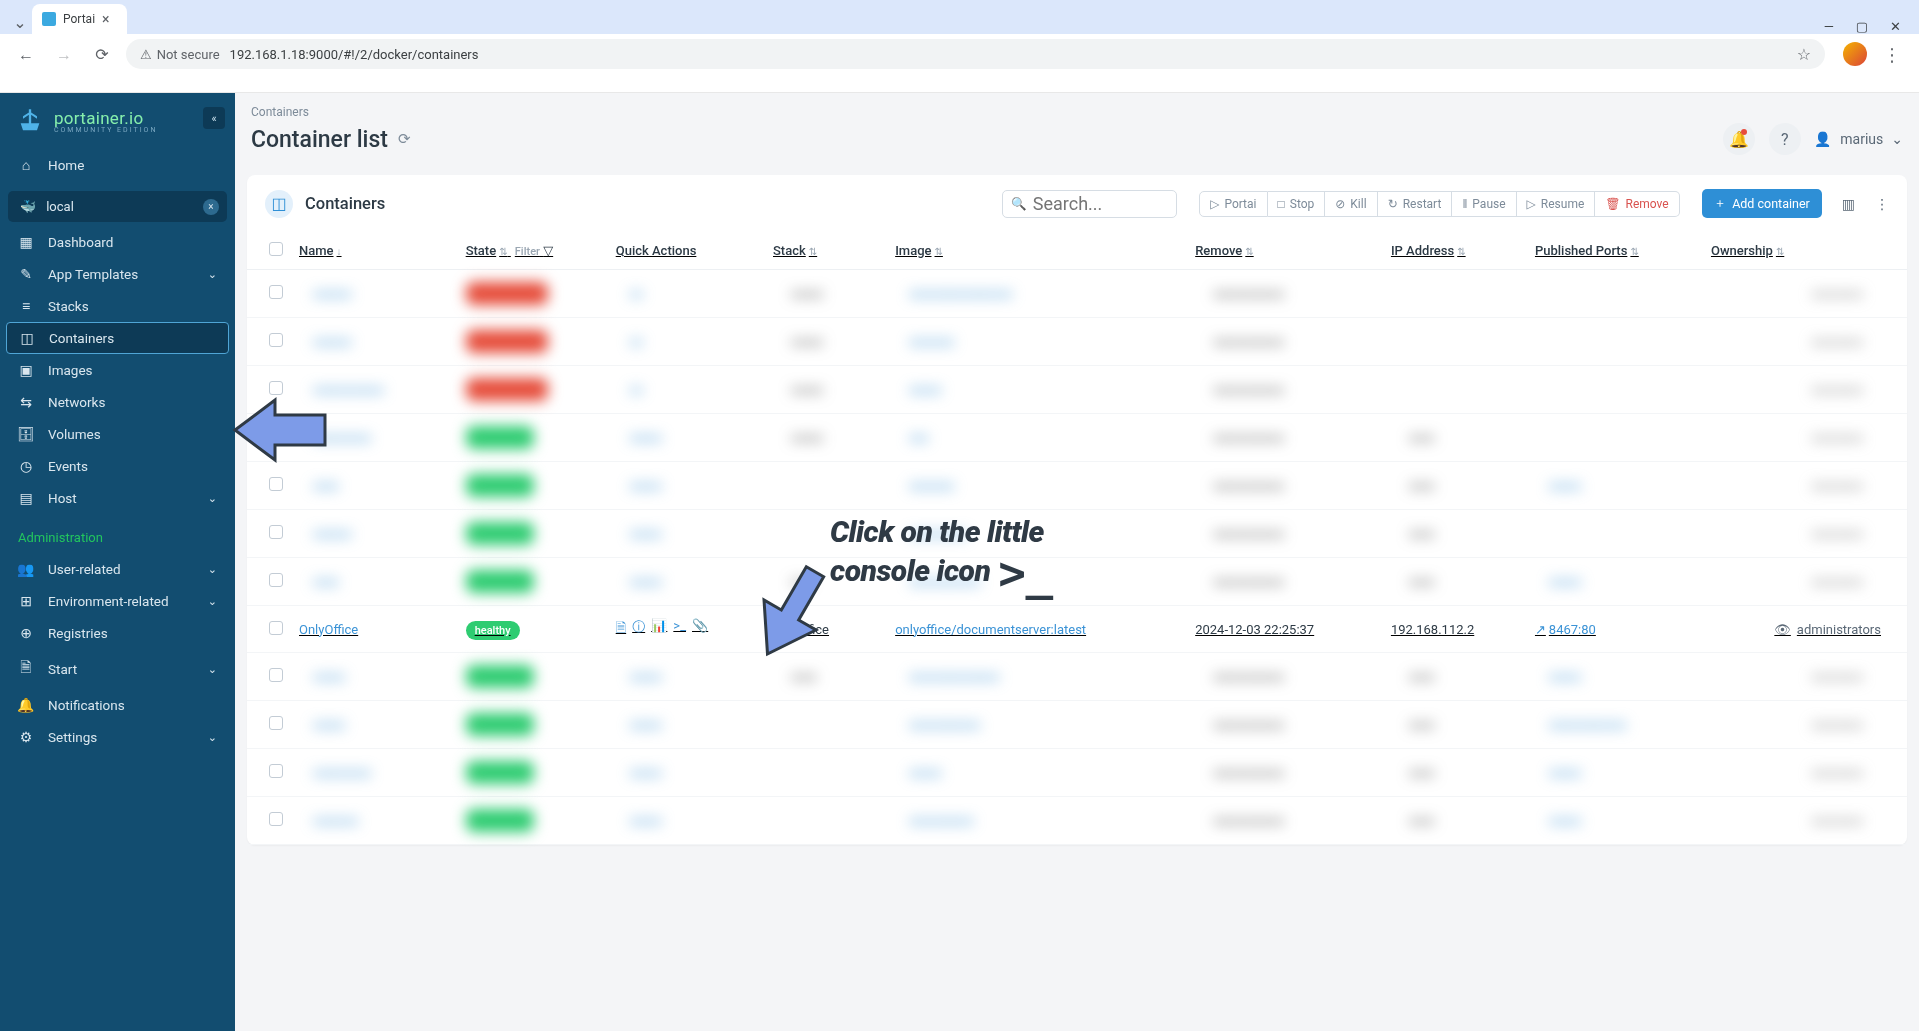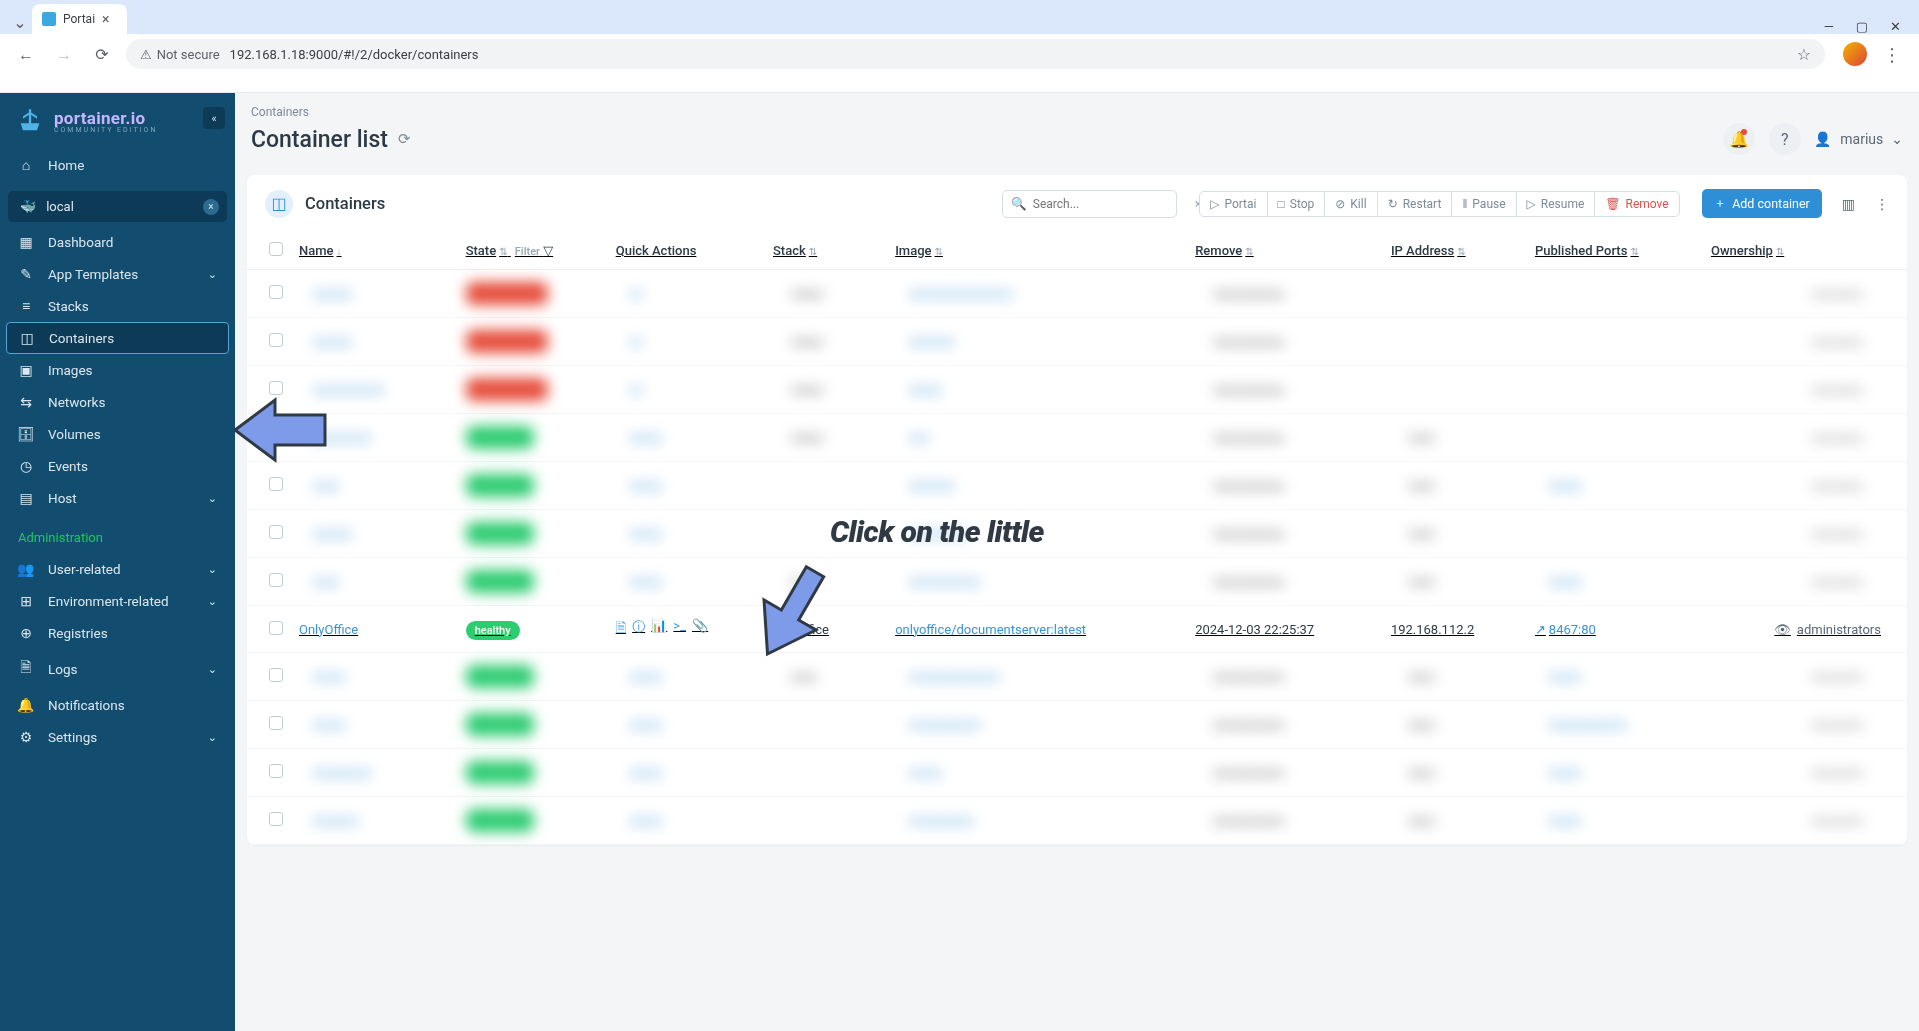--- a/index.html
+++ b/index.html
@@ -22,21 +22,21 @@
 .url-text { color: #3c4043; }
 .star-icon { margin-left: auto; color: #5f6368; font-size:16px; }
 .avatar-chrome { width: 24px; height: 24px; border-radius: 50%; background: linear-gradient(135deg,#f4b400,#db4437); margin-left:8px; }
 .kebab { font-size: 18px; color: #5f6368; cursor:pointer; padding:0 6px; }
 
 
 .app { display: flex; height: calc(100% - 93px); }
 .sidebar { width: 235px; background: #124d70; color: #d9e6ee; position: relative; }
 .logo-row { display:flex; align-items:center; padding: 14px 16px; gap:10px; }
 .logo-icon { width: 28px; height: 28px; }
-.logo-text { font-size: 17px; font-weight: 700; color:#c4b5fd; letter-spacing:.3px; }
+.logo-text { font-size: 17px; font-weight: 400; color:#86efac; letter-spacing:.3px; }
 .logo-sub { font-size: 7px; letter-spacing: 2px; color:#7ba8c2; text-transform:uppercase; margin-top:-2px; }
 .collapse-btn { position:absolute; top:14px; right:10px; width:22px; height:22px; background:#0d3a56; border-radius:4px; display:flex; align-items:center; justify-content:center; color:#cfe5f1; font-size:11px; cursor:pointer; }
 
 .nav-item { display:flex; align-items:center; padding: 8px 18px; gap: 14px; font-size: 13.5px; color:#d9e6ee; cursor:pointer; position:relative; }
 .nav-item.active { background: #0d3a56; border: 1px solid #4fa5d6; border-radius: 4px; margin: 0 6px; padding: 7px 12px; }
 .nav-item .chev { margin-left:auto; font-size:11px; }
 .nav-icon { width:16px; display:flex; justify-content:center; font-size:14px; }
 .nav-env { margin: 10px 8px 4px; background:#0d3a56; border-radius:5px; padding:8px 12px; display:flex; align-items:center; gap:10px; font-size:13px; position:relative; }
 .env-close { position:absolute; right:8px; width:16px; height:16px; border-radius:50%; background:#2d6a8f; display:flex; align-items:center; justify-content:center; font-size:10px; cursor:pointer; }
 .nav-section-title { padding: 16px 18px 8px; font-size: 13px; color:#22c55e; }
@@ -49,21 +49,21 @@
 .top-actions { margin-left:auto; display:flex; align-items:center; gap:14px; }
 .icon-circle { width:32px; height:32px; border-radius:50%; background:#edf0f3; display:flex; align-items:center; justify-content:center; color:#5a6876; cursor:pointer; position:relative; }
 .bell-dot { position:absolute; top:6px; right:8px; width:6px; height:6px; background:#e74c3c; border-radius:50%; }
 .user-btn { display:flex; align-items:center; gap:8px; color:#5a6876; font-size:14px; cursor:pointer; }
 
 .panel { margin: 6px 12px; background:#fff; border-radius:8px; box-shadow: 0 1px 2px rgba(0,0,0,.04); }
 .panel-head { display:flex; align-items:center; padding: 14px 18px; gap:12px; }
 .panel-icon { width:28px; height:28px; border-radius:50%; background:#e3f0fb; display:flex; align-items:center; justify-content:center; color:#2e8fd6; }
 .panel-title { font-size:16.5px; color:#2d3a45; font-weight:500; }
 .search-box { margin-left:auto; width:175px; height:28px; border:1px solid #d6dde4; border-radius:5px; display:flex; align-items:center; padding:0 8px; gap:6px; color:#9aa6b2; font-size:12.5px; }
-.search-box input { border:none; outline:none; flex:1; font-size:12px; background:transparent; }
+.search-box input { border:none; outline:none; flex:1; font-size:18px; background:transparent; }
 .search-clear { cursor:pointer; }
 .action-grp { display:flex; margin-left:10px; }
 .act-btn { border:1px solid #d6dde4; background:#fff; padding: 5px 10px; font-size:12px; color:#7d8b99; display:flex; align-items:center; gap:5px; cursor:pointer; }
 .act-btn:first-child { border-radius:5px 0 0 5px; }
 .act-btn:last-child { border-radius:0 5px 5px 0; }
 .act-btn + .act-btn { border-left:none; }
 .act-btn.danger { color:#d9534f; }
 .add-btn { margin-left:10px; background:#2e8fd6; color:#fff; border:none; border-radius:5px; padding:6px 12px; font-size:12.5px; display:flex; align-items:center; gap:6px; cursor:pointer; }
 .cols-icon, .kebab2 { margin-left:8px; color:#5a6876; cursor:pointer; font-size:14px; }
 
@@ -204,21 +204,21 @@
         <span class="nav-icon">⊞</span>
         <span>Environment-related</span>
         <span class="chev">⌄</span>
       </div>
     <div class="nav-item">
         <span class="nav-icon">⊕</span>
         <span>Registries</span>
       </div>
     <div class="nav-item">
         <span class="nav-icon">🗎</span>
-        <span>Logs</span>
+        <span>Start</span>
         <span class="chev">⌄</span>
       </div>
     <div class="nav-item">
         <span class="nav-icon">🔔</span>
         <span>Notifications</span>
       </div>
     <div class="nav-item">
         <span class="nav-icon">⚙</span>
         <span>Settings</span>
         <span class="chev">⌄</span>
@@ -456,13 +456,14 @@
 </svg>
 
 <svg class="arrow" style="left:745px; top:560px;" width="90" height="110" viewBox="0 0 90 110">
   <g transform="rotate(30 45 55)">
     <path d="M35 5 L35 55 L15 55 L45 100 L75 55 L55 55 L55 5 Z" fill="#7d9be8" stroke="#2f3a45" stroke-width="3"></path>
   </g>
 </svg>
 
 <div class="callout" style="left:830px; top:515px;">
   <div>Click on the little</div>
+  <div><span>console icon</span><span class="console-glyph">&gt;_</span></div>
 </div>
 
 </body></html>

